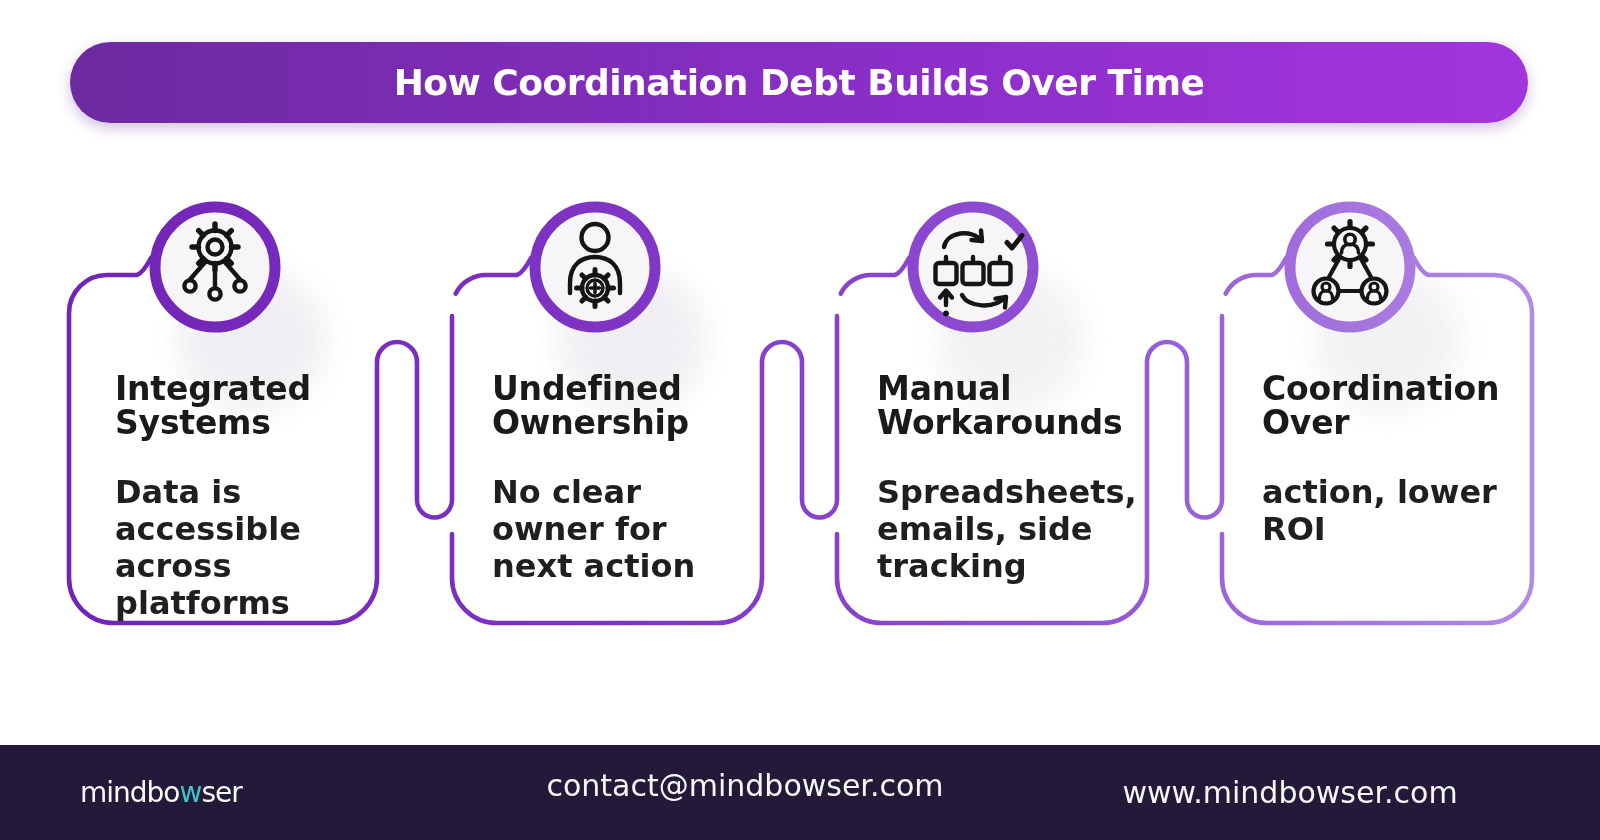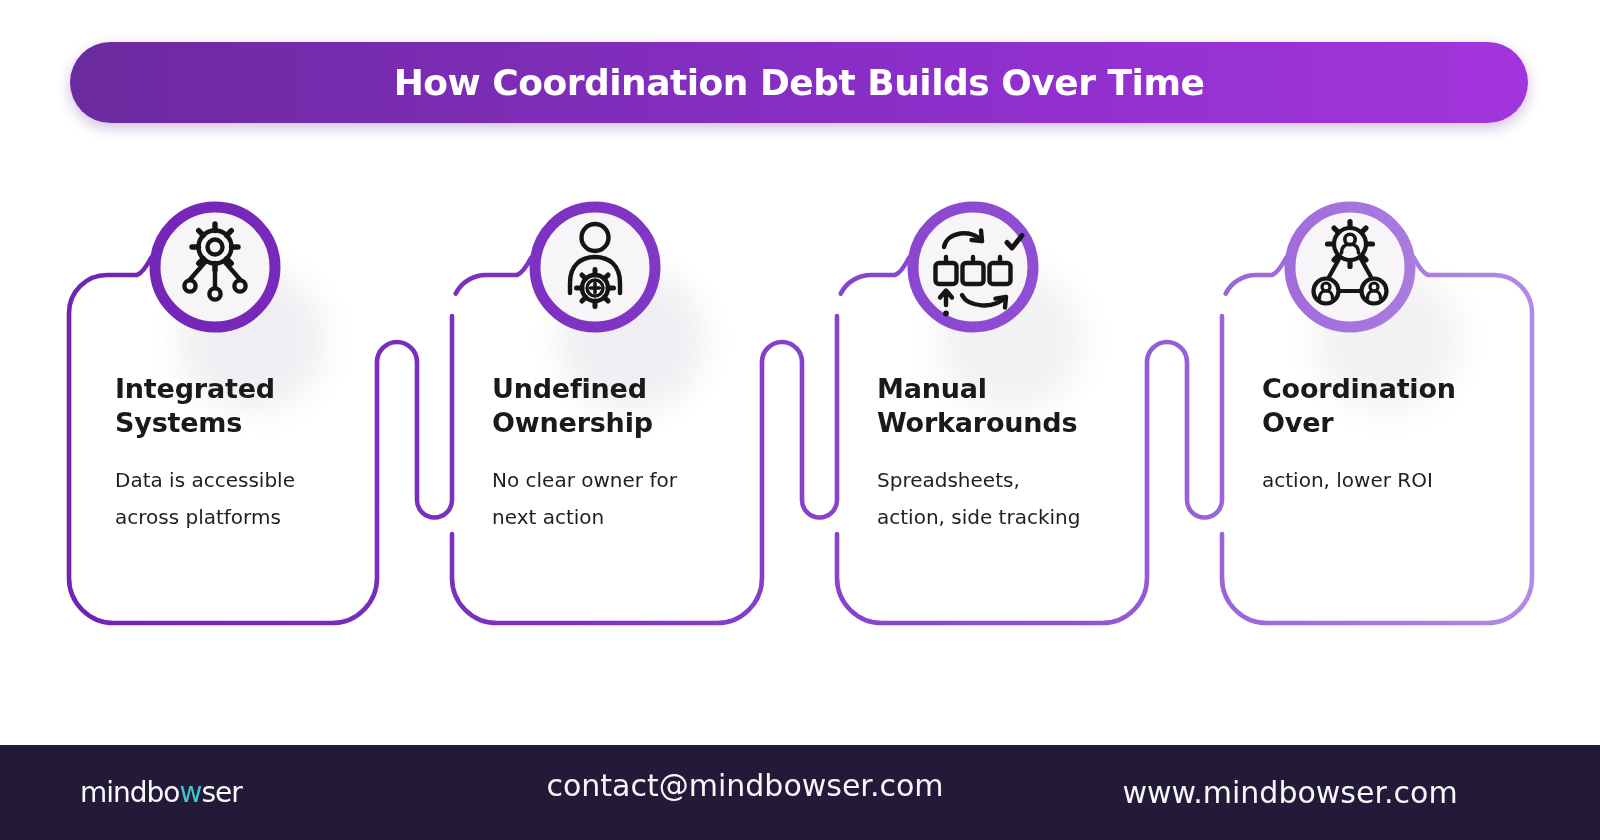--- a/index.html
+++ b/index.html
@@ -17,22 +17,22 @@
     display:flex;align-items:center;justify-content:center;
     box-shadow:0 5px 14px rgba(90,30,140,0.28);
   }
   .banner h1{
     margin:0;color:#ffffff;font-size:36px;font-weight:bold;letter-spacing:-0.5px;
   }
   
   svg.diagram{position:absolute;left:0;top:0;}
   
   .card-text{position:absolute;color:#1a1a1a;}
-  .card-title{font-size:27px;font-weight:bold;line-height:34px;letter-spacing:-0.2px;width:250px;}
-  .card-desc{font-size:20px;font-weight:normal;line-height:37px;width:262px;color:#1f1f1f;margin-top:22px;}
+  .card-title{font-size:33px;font-weight:bold;line-height:34px;letter-spacing:-0.2px;width:250px;}
+  .card-desc{font-size:32px;font-weight:bold;line-height:37px;width:262px;color:#1f1f1f;margin-top:34px;}
   .card-title span,.card-desc span{display:block;}
   
   .footer{
     position:absolute;left:0;top:745px;width:1600px;height:95px;
     background:#221A38;display:flex;align-items:center;
   }
   .logo{position:absolute;left:80px;top:0;height:95px;display:flex;align-items:center;
     font-size:28px;font-weight:400;letter-spacing:-1px;color:#fafafa;}
   .logo .accent{color:#3EC4C9;}
   .footer-contact{position:absolute;left:500px;top:0;width:490px;height:81px;
@@ -197,21 +197,21 @@
     </div>
   </div>
 
   <div class="card-text" style="left:877px;top:372px;">
     <div class="card-title">
       <span>Manual</span>
       <span>Workarounds</span>
     </div>
     <div class="card-desc">
       <span>Spreadsheets,</span>
-      <span>action, side tracking</span>
+      <span>emails, side tracking</span>
     </div>
   </div>
 
   <div class="card-text" style="left:1262px;top:372px;">
     <div class="card-title">
       <span>Coordination</span>
       <span>Over</span>
     </div>
     <div class="card-desc">
       <span>action, lower ROI</span>

